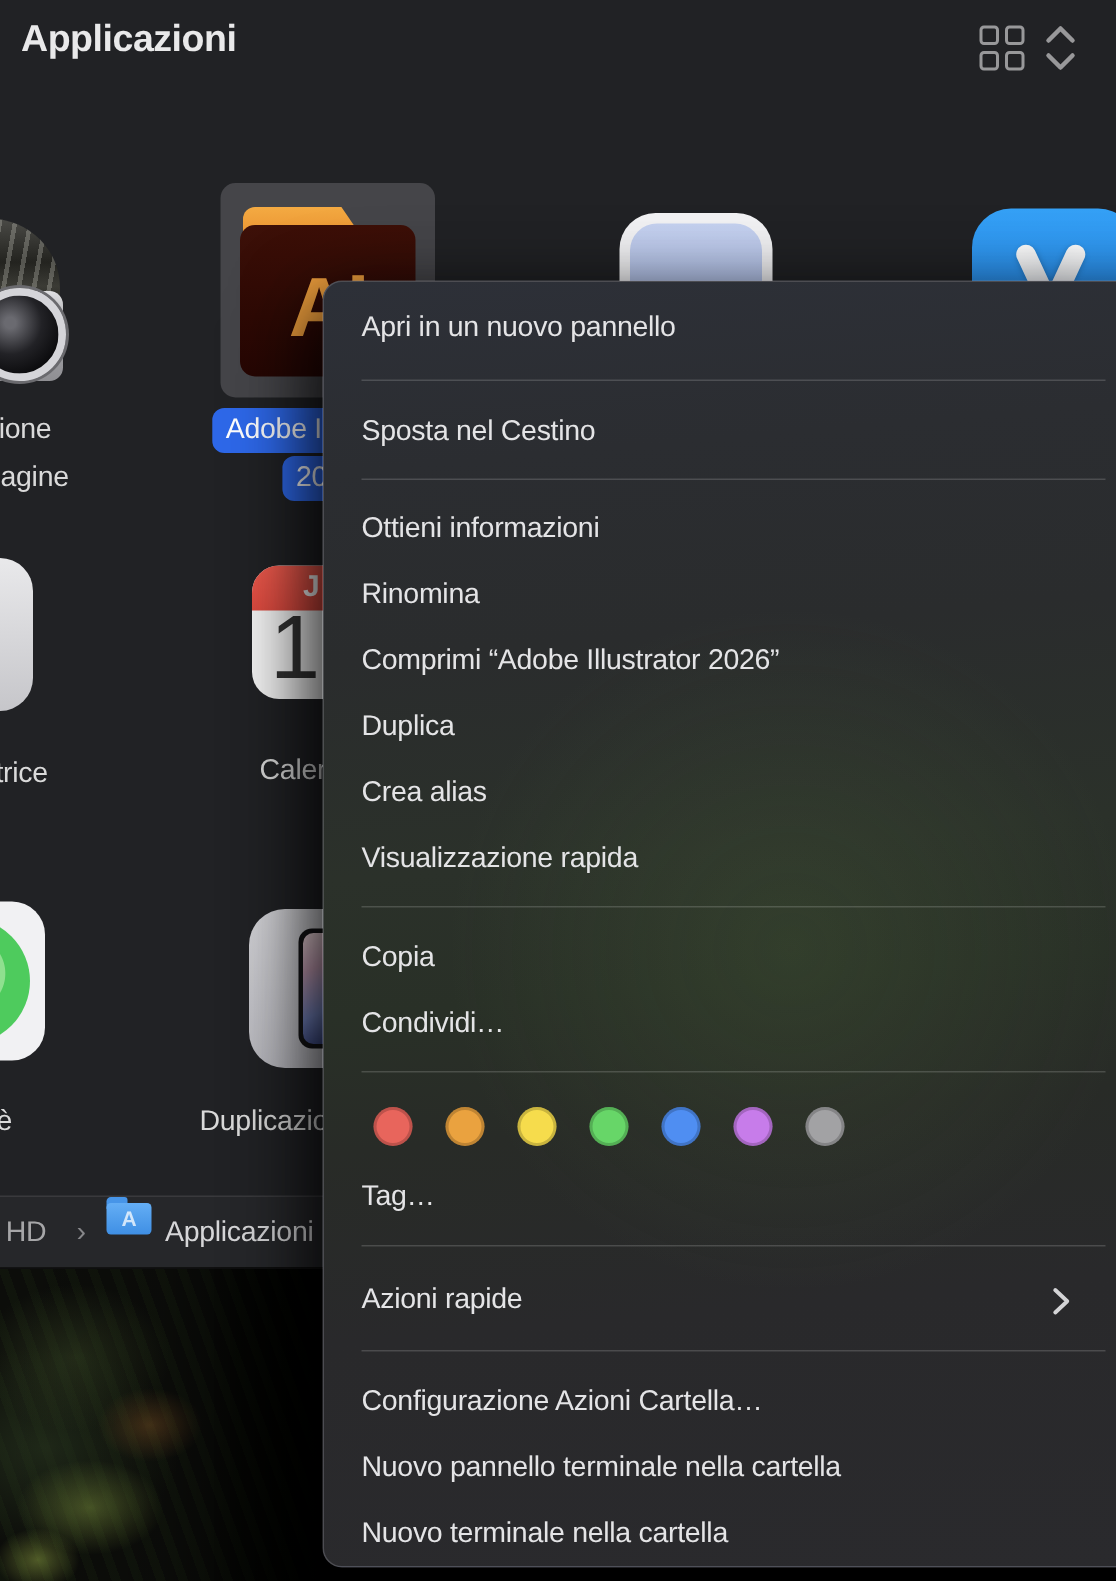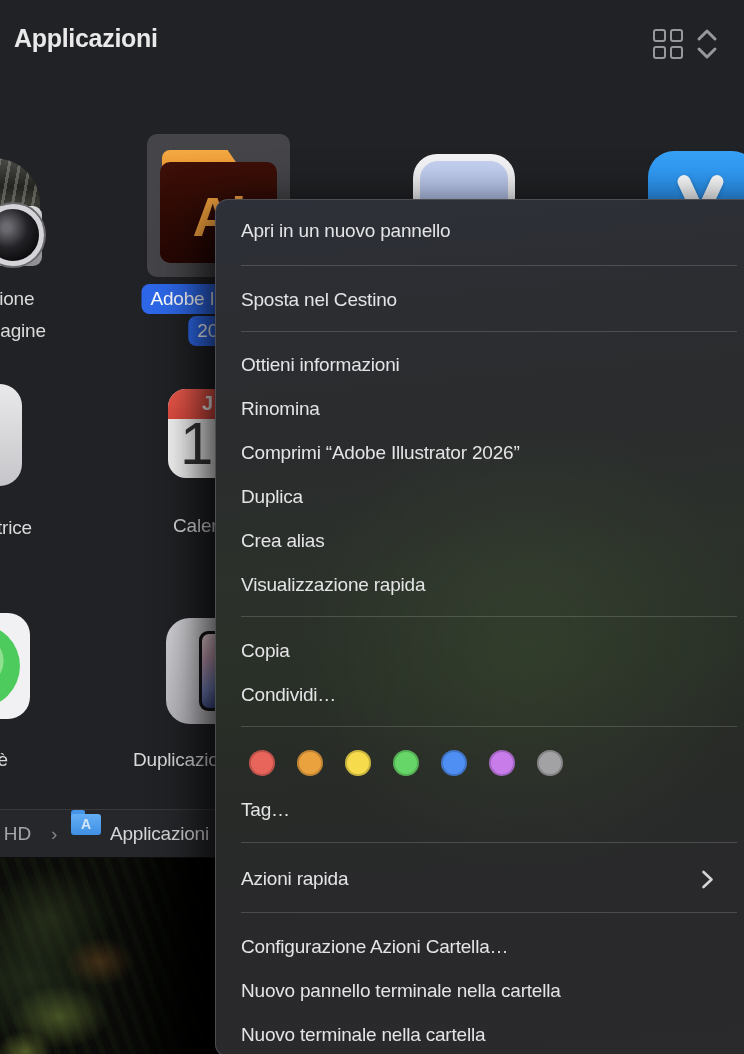--- a/index.html
+++ b/index.html
@@ -1,18 +1,18 @@
 <!DOCTYPE html>
 <html><head>
 <meta charset="utf-8">
 <style>
   html,body{margin:0;padding:0;background:#000;}
   .stage{position:relative;width:744px;height:1054px;overflow:hidden;
          background:#212225;font-family:"Liberation Sans","DejaVu Sans",sans-serif;}
-  .abs{position:absolute;margin-top:12px;}
+  .abs{position:absolute;}
 
   
   .win-title{left:14px;top:12px;font-size:25px;font-weight:700;color:#e9e9ea;letter-spacing:-.3px;}
   .grid-icon{left:653px;top:17px;width:32px;height:30px;display:grid;
              grid-template-columns:13px 13px;grid-template-rows:13px 13px;gap:4px;}
   .grid-icon span{border:2px solid #98989a;border-radius:3px;box-sizing:border-box;}
   .sort-icon{left:694px;top:15px;}
 
   
   .icon-label{font-size:19px;color:#dadada;letter-spacing:-.2px;white-space:nowrap;}
@@ -207,21 +207,21 @@
       <span class="tag-dot" style="background-color: rgb(234, 162, 63);"></span>
       <span class="tag-dot" style="background-color: rgb(246, 220, 76);"></span>
       <span class="tag-dot" style="background-color: rgb(103, 214, 104);"></span>
       <span class="tag-dot" style="background-color: rgb(79, 142, 242);"></span>
       <span class="tag-dot" style="background-color: rgb(199, 124, 234);"></span>
       <span class="tag-dot" style="background-color: rgb(162, 162, 164);"></span>
     </div>
     <div class="mi h46">Tag…</div>
     <div class="msep"></div>
     <div class="mi h48">
-      <span>Azioni rapida</span>
+      <span>Azioni rapide</span>
       <svg class="sub-chevron" width="13" height="21" viewBox="0 0 13 21">
         <path d="M2.5 3 L10.5 10.5 L2.5 18" stroke="#d4d4d6" stroke-width="2.6" fill="none" stroke-linecap="round" stroke-linejoin="round"></path>
       </svg>
     </div>
     <div class="msep"></div>
     <div class="mi">Configurazione Azioni Cartella…</div>
     <div class="mi">Nuovo pannello terminale nella cartella</div>
     <div class="mi">Nuovo terminale nella cartella</div>
   </div>
 

